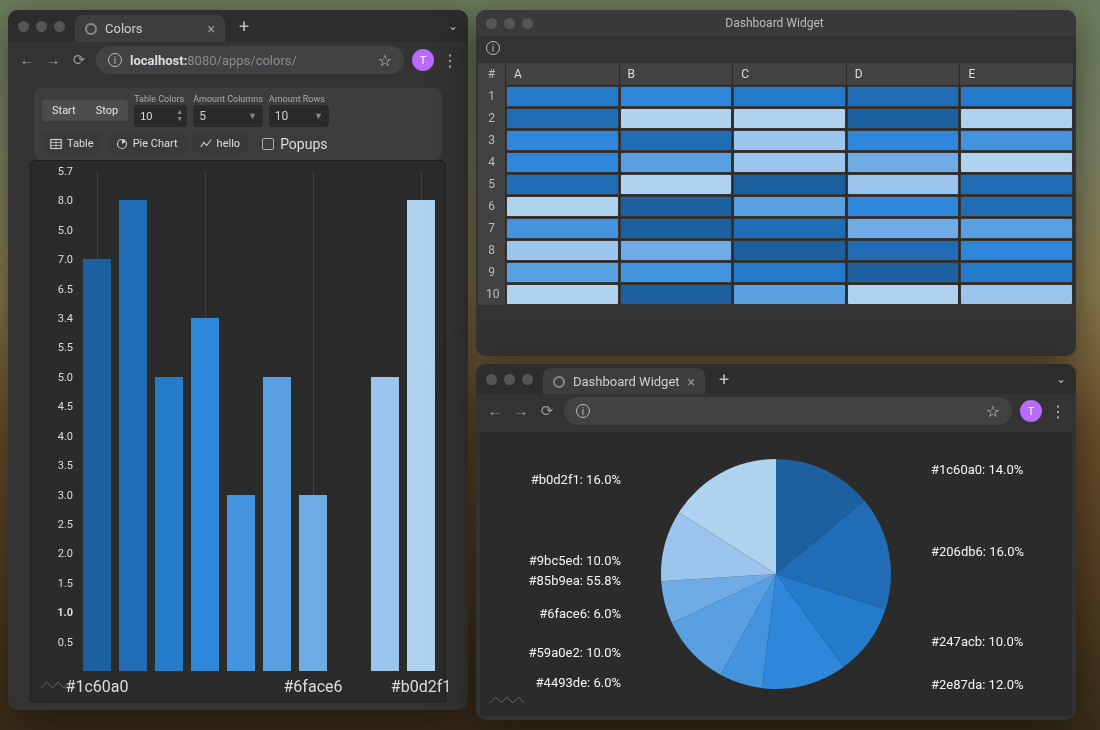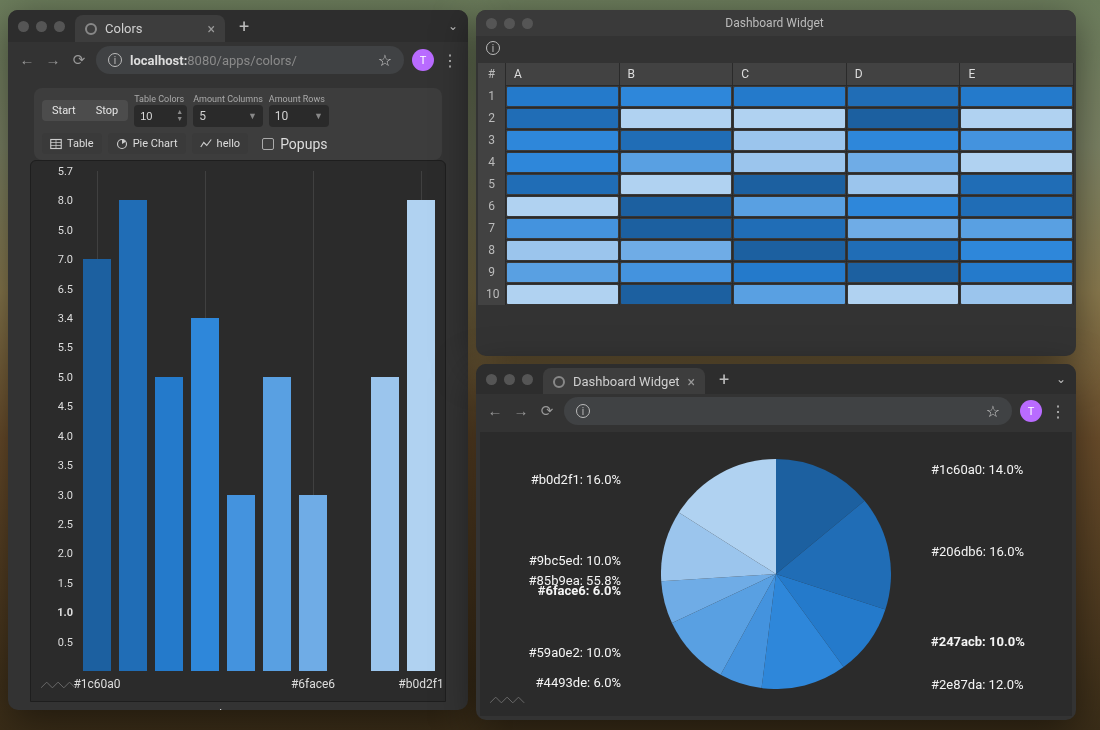--- a/index.html
+++ b/index.html
@@ -85,21 +85,21 @@
   .tab-btn svg,.tab-btn .ico{width:12px;height:12px;fill:#ccc}
   .check{width:12px;height:12px;border:1.5px solid #aaa;border-radius:2px;display:inline-block}
   .popup-lbl{font-size:14px;color:#ddd}
   
   .chart-area{flex:1;margin:0 22px 8px;background:#2b2b2b;border:1px solid #1e1e1e;border-radius:6px 6px 0 0;position:relative;padding:10px 6px 30px 48px}
   .ylabel{position:absolute;left:6px;top:50%;transform:translate(-10%,-50%) rotate(-90deg);transform-origin:center;font-size:12px;color:#ddd;white-space:nowrap}
   .plot{position:relative;width:100%;height:100%}
   .ytick{position:absolute;right:100%;margin-right:6px;transform:translateY(50%);font-size:11px;color:#ddd;white-space:nowrap}
   .grid-v{position:absolute;top:0;bottom:0;border-left:1px solid #404040}
   .bar{position:absolute;bottom:0}
-  .xlabel{position:absolute;top:100%;margin-top:6px;font-size:12px;color:#ddd;transform:translateX(-50%)}
+  .xlabel{position:absolute;top:100%;margin-top:6px;font-size:16px;color:#ddd;transform:translateX(-50%)}
   .wm{position:absolute;left:10px;bottom:6px}
   .wm svg{width:38px;height:14px;opacity:.7}
   
   #w2{left:476px;top:10px;width:600px;height:346px}
   #w2 .titlebar{display:flex;align-items:center;height:26px;gap:10px;padding:0 10px;background:#3a3a3a}
   #w2 .win-title{flex:1;text-align:center;color:#bbb;font-size:12px}
   #w2 .urlrow{display:flex;align-items:center;gap:8px;height:24px;padding:0 10px;background:#333}
   #w2 .urlrow .url{font-size:12px}
   .tbl{display:flex;flex-direction:column;margin:3px 2px}
   .tbl .hrow{display:flex;background:#424242}
@@ -511,22 +511,22 @@
           <path d="M 0 0 L -0.844327925502015 -0.5358267949789968 A 1 1 0 0 1 -1.8369701987210297e-16 -1 Z" fill="#b0d2f1"></path>
         </svg></div>
     <div id="pie-labels"></div>
     <div class="wm">
       <svg viewBox="0 0 40 14">
           <polyline points="0,10 6,4 12,10 18,4 24,10 30,4 36,10" fill="none" stroke="#888" stroke-width="1"></polyline>
         </svg>
     </div>
   <div class="pielabel" style="top: 29.9449px; left: 451px;">#1c60a0: 14.0%</div>
       <div class="pielabel" style="top: 112.451px; left: 451px;">#206db6: 16.0%</div>
-      <div class="pielabel" style="top: 201.595px; left: 451px; font-weight: bold;">#247acb: 10.0%</div>
+      <div class="pielabel" style="top: 201.595px; left: 451px;">#247acb: 10.0%</div>
       <div class="pielabel" style="top: 245.387px; left: 451px;">#2e87da: 12.0%</div>
       <div class="pielabel" style="top: 243.371px; right: 451px;">#4493de: 6.0%</div>
       <div class="pielabel" style="top: 212.723px; right: 451px;">#59a0e2: 10.0%</div>
-      <div class="pielabel" style="top: 151px; right: 451px; font-weight: bold;">#6face6: 6.0%</div>
+      <div class="pielabel" style="top: 174px; right: 451px;">#6face6: 6.0%</div>
       <div class="pielabel" style="top: 141.221px; right: 451px;">#85b9ea: 55.8%</div>
       <div class="pielabel" style="top: 121px; right: 451px;">#9bc5ed: 10.0%</div>
       <div class="pielabel" style="top: 40px; right: 451px;">#b0d2f1: 16.0%</div>
     </div>
 </div>
 
 </body></html>

